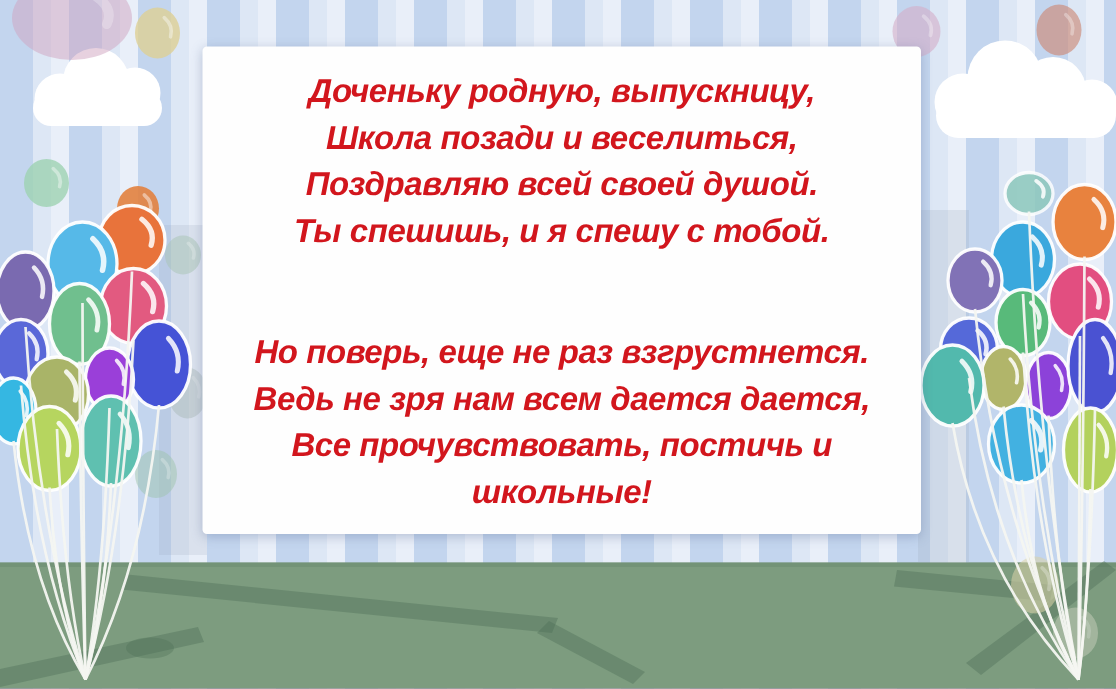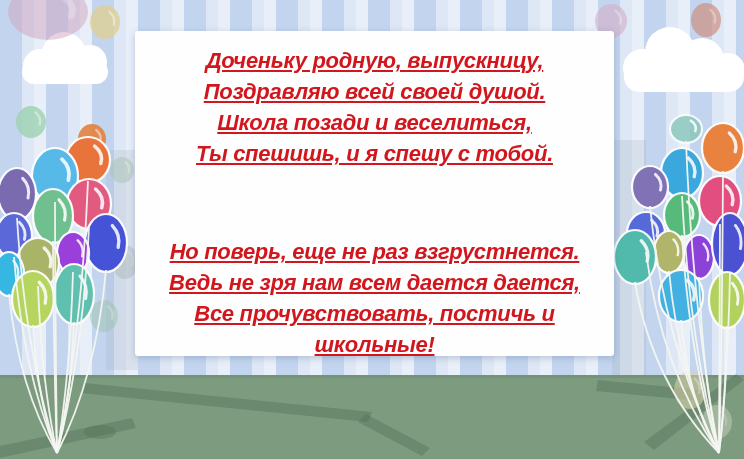--- a/index.html
+++ b/index.html
@@ -6,27 +6,27 @@
   .scene{
     position:relative;width:744px;height:459px;overflow:hidden;
     background:repeating-linear-gradient(90deg,#c3d5ee 0 22px,#dde7f5 22px 34px,#e9eff9 34px 46px);
     font-family:"Liberation Sans",sans-serif;
   }
   .decor{position:absolute;left:0;top:0;width:744px;height:459px;}
   .card{
     position:absolute;left:135px;top:31px;width:479px;height:325px;
     background:#fefefe;border-radius:3px;
     box-shadow:0 2px 7px rgba(90,110,150,.35);
-    text-align:center;padding-top:14px;box-sizing:border-box;text-decoration:underline;
+    text-align:center;padding-top:14px;box-sizing:border-box;
   }
   .card p{
     margin:0;font-size:22px;line-height:31px;
     font-weight:bold;font-style:italic;letter-spacing:-0.3px;
   }
-  .stanza2{margin-top:67px;}
+  .stanza2{margin-top:50px;}
 </style>
 </head>
 <body>
 
 <div class="scene">
 
   <svg class="decor" viewBox="0 0 744 459" xmlns="http://www.w3.org/2000/svg">
       <g>
         <rect x="0" y="375" width="744" height="84" fill="#7d9c7f"></rect>
         <rect x="0" y="375" width="744" height="3" fill="#6d8d71" opacity="0.6"></rect>
@@ -161,22 +161,22 @@
         <path d="M 699 277 Q 703 380 719 453" stroke="#f4f6f1" stroke-width="1.8" fill="none" opacity="0.95"></path>
         <path d="M 730 273 Q 727.8 378 719 453" stroke="#f4f6f1" stroke-width="1.8" fill="none" opacity="0.95"></path>
         <path d="M 681 320 Q 688.6 401.5 719 453" stroke="#f4f6f1" stroke-width="1.8" fill="none" opacity="0.95"></path>
         <path d="M 727 326 Q 725.4 404.5 719 453" stroke="#f4f6f1" stroke-width="1.8" fill="none" opacity="0.95"></path>
       </g>
     </svg>
 
   <div class="card" style="color: rgb(210, 22, 29); background-color: rgb(254, 254, 254);">
     <div class="stanza">
       <p>Доченьку родную, выпускницу,</p>
+      <p>Школа позади и веселиться,</p>
       <p>Поздравляю всей своей душой.</p>
-      <p>Школа позади и веселиться,</p>
       <p>Ты спешишь, и я спешу с тобой.</p>
     </div>
     <div class="stanza stanza2">
       <p>Но поверь, еще не раз взгрустнется.</p>
       <p>Ведь не зря нам всем дается дается,</p>
       <p>Все прочувствовать, постичь и школьные!</p>
     </div>
   </div>
 
 </div>

